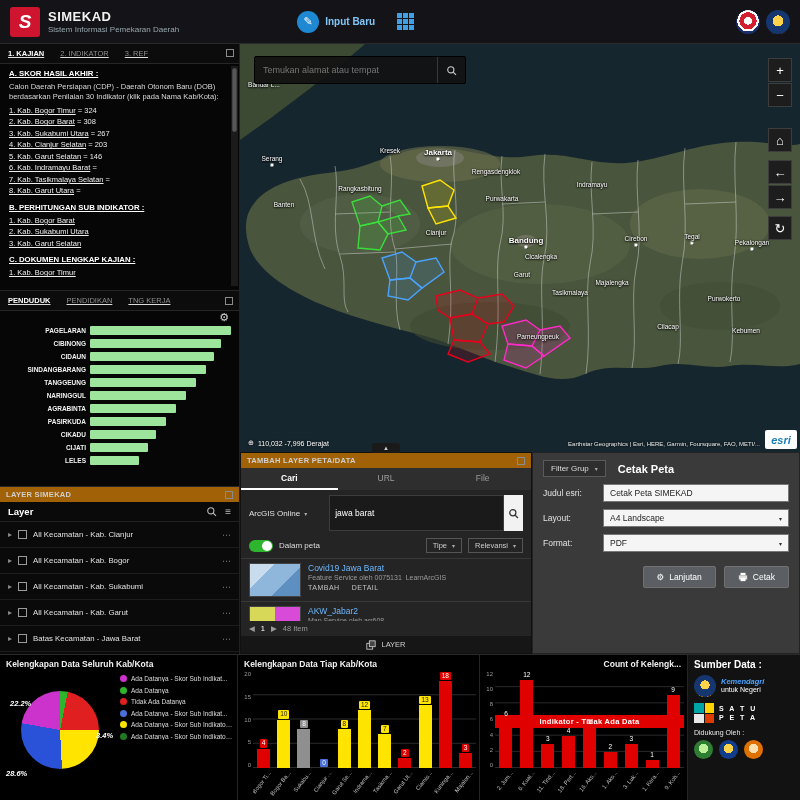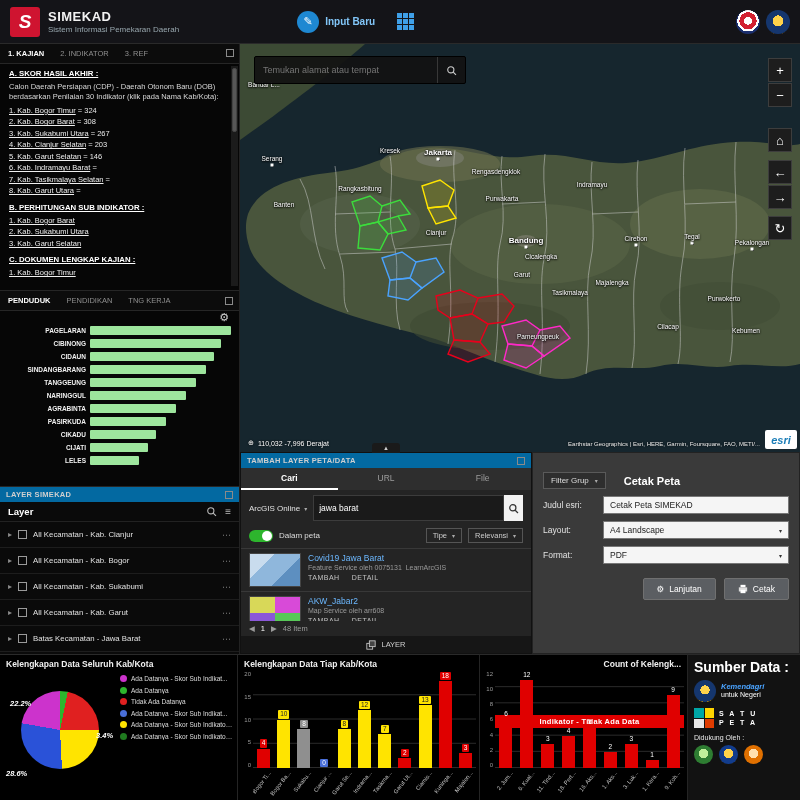--- a/index.html
+++ b/index.html
@@ -14,23 +14,23 @@
 .inputbaru{display:flex;align-items:center;gap:6px;margin-left:110px;cursor:pointer;}
 .blue-circle{width:22px;height:22px;border-radius:50%;background:#1e88d2;color:#fff;font-size:11px;display:flex;align-items:center;justify-content:center;}
 .inputbaru-label{color:#82c6f8;font-size:10px;font-weight:bold;}
 .grid-icon{margin-left:14px;cursor:pointer;display:flex;}
 .hdr-logos{margin-left:auto;display:flex;gap:6px;align-items:center;}
 .emblem{width:24px;height:24px;border-radius:50%;flex:none;}
 .emblem.e1{background:radial-gradient(circle at 50% 45%,#fff 0 22%,#d22031 22% 48%,#fff 48% 60%,#1b2f6e 60%);}
 .emblem.e2{background:radial-gradient(circle at 50% 45%,#ffd24a 0 30%,#15366e 30% 75%,#c8a12d 75%);}
 
 
-.ptitle{display:flex;justify-content:space-between;align-items:flex-end;background:#0369a1;padding:3px 6px;font-size:7.5px;font-weight:bold;color:#cfcfcf;letter-spacing:.3px;gap:12px;}
+.ptitle{display:flex;justify-content:space-between;align-items:flex-end;background:#a16207;padding:3px 6px;font-size:7.5px;font-weight:bold;color:#cfcfcf;letter-spacing:.3px;gap:12px;}
 .sq{width:8px;height:8px;border:1px solid #8a8a8a;background:transparent;flex:none;}
-.tabbar{display:flex;border-bottom:1px solid #262626;background:#0c0c0c;align-items:center;}
+.tabbar{display:flex;border-bottom:1px solid #262626;background:#0c0c0c;align-items:center;text-decoration:underline;}
 .tabbar .tab{padding:5px 8px;font-size:7.5px;color:#8f8f8f;cursor:pointer;white-space:nowrap;}
 .tabbar .tab.active{color:#fff;font-weight:bold;}
 .tabbar .sq{margin-left:auto;margin-right:6px;}
 
 
 #kajian{position:absolute;left:0;top:44px;width:240px;height:246px;background:#060606;border-right:1px solid #222;overflow:hidden;}
 #kajian .content{padding:5px 14px 4px 9px;font-size:7.5px;line-height:1.4;color:#e4e4e4;}
 .sec-title{font-weight:bold;text-decoration:underline;color:#fff;font-size:7.8px;margin-bottom:2px;}
 .sec-desc{color:#d8d8d8;margin-bottom:3px;}
 .score-line{margin:1px 0;}
@@ -79,21 +79,21 @@
 
 
 #tambah{position:absolute;left:240px;top:452px;width:292px;height:202px;background:#242424;border:1px solid #111;display:flex;flex-direction:column;z-index:6;}
 #tambah-handle{position:absolute;left:50%;top:-10px;transform:translateX(-50%);width:28px;height:10px;background:#1a1a1a;border-radius:3px 3px 0 0;color:#cfcfcf;font-size:6px;display:flex;align-items:center;justify-content:center;cursor:pointer;}
 .t-tabs{display:flex;background:#2e2e2e;}
 .t-tabs .ttab{flex:1;text-align:center;padding:5px 0;font-size:8.5px;color:#9c9c9c;border-bottom:2px solid transparent;cursor:pointer;}
 .t-tabs .ttab.active{color:#fff;border-bottom-color:#fff;font-weight:bold;}
 .t-controls{display:flex;align-items:center;gap:6px;padding:5px 8px;}
 .src-select{font-size:8px;color:#e0e0e0;display:flex;align-items:center;gap:4px;cursor:pointer;white-space:nowrap;}
 .caret{font-size:6px;color:#aaa;}
-.t-search{flex:1;display:flex;height:26px;}
+.t-search{flex:1;display:flex;height:36px;margin-left:16px;}
 .t-search input{flex:1;background:#1a1a1a;border:1px solid #3c3c3c;color:#fff;font-size:8.5px;padding:0 5px;outline:none;font-family:inherit;}
 .t-search .wbtn{width:19px;background:#f2f2f2;display:flex;align-items:center;justify-content:center;cursor:pointer;}
 .t-filterrow{display:flex;align-items:center;gap:6px;padding:2px 8px 5px 8px;border-bottom:1px solid #383838;}
 .toggle{width:24px;height:12px;border-radius:6px;background:#2db52d;position:relative;cursor:pointer;flex:none;}
 .toggle::after{content:"";position:absolute;right:1px;top:1px;width:10px;height:10px;border-radius:50%;background:#fff;}
 .toggle-label{font-size:8px;color:#ddd;}
 .mini-select{border:1px solid #555;padding:2px 6px;font-size:7.5px;color:#ccc;display:flex;gap:5px;align-items:center;cursor:pointer;margin-left:auto;}
 .mini-select+.mini-select{margin-left:0;}
 #t-results{flex:1;overflow:hidden;}
 .result{display:flex;gap:7px;padding:4px 8px;border-bottom:1px solid #383838;}
@@ -104,21 +104,21 @@
 .r-title{font-size:8.5px;color:#6cb8ff;text-decoration:none;cursor:pointer;display:block;white-space:nowrap;overflow:hidden;}
 .r-sub{font-size:7px;color:#9a9a9a;margin-top:1px;white-space:nowrap;overflow:hidden;}
 .r-actions{display:flex;gap:12px;margin-top:3px;}
 .r-act{font-size:7px;color:#c2c2c2;letter-spacing:.5px;cursor:pointer;}
 .t-pager{display:flex;align-items:center;gap:6px;padding:3px 8px;font-size:7.5px;color:#9a9a9a;}
 .t-pager .pg{color:#fff;}
 .t-bottom{height:17px;background:#161616;display:flex;align-items:center;justify-content:center;gap:5px;font-size:7.5px;color:#cfcfcf;cursor:pointer;}
 
 
 #cetak{position:absolute;left:532px;top:452px;width:268px;height:202px;background:#3a3a3a;border:1px solid #222;padding:7px 10px;z-index:6;}
-.c-top{display:flex;align-items:center;gap:18px;margin-bottom:6px;margin-top:12px;}
+.c-top{display:flex;align-items:center;gap:12px;margin-bottom:6px;}
 .c-filter{border:1px solid #5a5a5a;background:#2e2e2e;color:#ddd;font-size:8px;padding:3px 7px;display:flex;gap:6px;align-items:center;cursor:pointer;}
 .c-title{font-size:11px;font-weight:bold;color:#fff;}
 .c-row{display:flex;align-items:center;gap:8px;margin:7px 0;}
 .c-label{width:52px;font-size:8.5px;color:#e2e2e2;flex:none;}
 .c-input{flex:1;height:18px;background:#f5f5f5;border:1px solid #777;color:#222;font-size:8.5px;padding:0 6px;outline:none;font-family:inherit;}
 .c-select{flex:1;height:18px;background:#f5f5f5;border:1px solid #777;color:#222;font-size:8.5px;display:flex;align-items:center;padding:0 6px;cursor:pointer;}
 .c-select .caret{margin-left:auto;color:#333;}
 .c-btns{display:flex;justify-content:flex-end;gap:8px;margin-top:14px;}
 .c-btn{background:#5b5e62;color:#fff;font-size:8.5px;padding:5px 13px;border:1px solid #707070;border-radius:2px;cursor:pointer;display:flex;align-items:center;gap:5px;}
 
@@ -147,21 +147,21 @@
 .vbar-col{flex:1;height:100%;display:flex;flex-direction:column;justify-content:flex-end;align-items:center;min-width:0;}
 .vbar-val{position:relative;z-index:4;font-size:6.5px;line-height:1.25;padding:0 2px;border-radius:1px;margin-bottom:1px;}
 .vbar{width:100%;max-width:13px;z-index:1;}
 .xlabels{height:30px;display:flex;gap:3px;padding:0 2px;overflow:hidden;}
 .xlab{flex:1;position:relative;min-width:0;}
 .xlab span{position:absolute;right:30%;top:2px;transform:rotate(-52deg);transform-origin:top right;font-size:5.8px;color:#c0c0c0;white-space:nowrap;}
 .banner{position:absolute;left:0;right:0;top:45%;height:13px;background:#e00000;color:#fff;font-size:7.5px;font-weight:bold;display:flex;align-items:center;justify-content:center;z-index:3;letter-spacing:.3px;}
 
 
 #sumber-panel .inner{padding:4px 6px;}
-.s-title{font-size:14px;font-weight:bold;color:#fff;margin-bottom:5px;}
+.s-title{font-size:10px;font-weight:bold;color:#fff;margin-bottom:5px;}
 .s-row{display:flex;align-items:center;gap:5px;margin-bottom:6px;}
 .s-logo{width:22px;height:22px;border-radius:50%;flex:none;}
 .s-logo.kemendagri{background:radial-gradient(circle at 50% 45%,#ffd24a 0 28%,#15366e 28% 72%,#c8a12d 72%);}
 .s-l1{font-size:7.5px;font-weight:bold;font-style:italic;color:#4aa3ff;line-height:1.2;}
 .s-l2{font-size:7px;color:#fff;line-height:1.2;}
 .satu-grid{width:20px;height:20px;display:grid;grid-template-columns:1fr 1fr;grid-template-rows:1fr 1fr;gap:1px;flex:none;}
 .satu-grid i{display:block;}
 .satu-grid i:nth-child(1){background:#00a6a6;}
 .satu-grid i:nth-child(2){background:#ffd400;}
 .satu-grid i:nth-child(3){background:#e8e8e8;}

